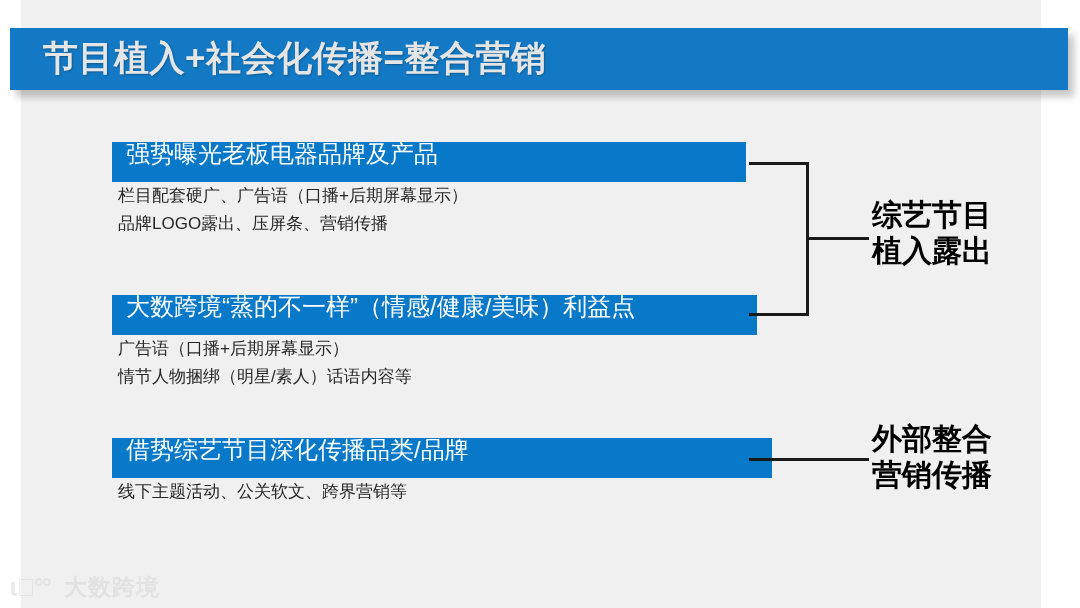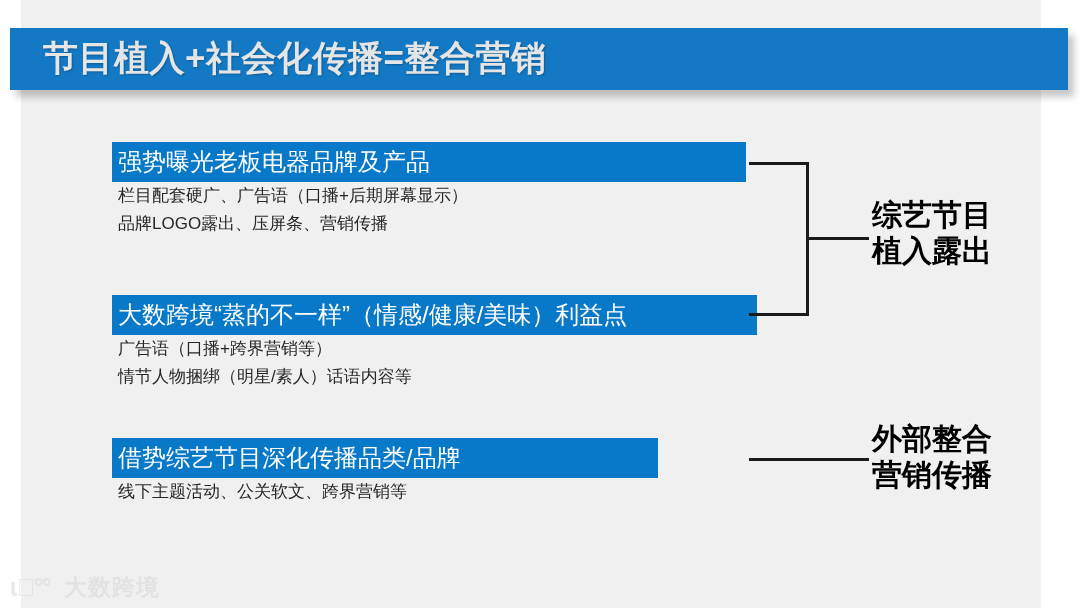--- a/index.html
+++ b/index.html
@@ -58,23 +58,23 @@
   
   .block {
     position: absolute;
     left: 112px;
   }
   .block-bar {
     position: relative;
     background: #0878c8;
     height: 40px;
     display: flex;
-    align-items: center;
+    align-items: flex-start;
     box-sizing: border-box;
-    padding-left: 6px;
+    padding-left: 14px;
   }
   .block-bar-text {
     color: #ffffff;
     font-size: 24px;
     font-weight: 400;
     white-space: nowrap;
     line-height: 1;
   }
   .block-body {
     margin-top: 0;
@@ -85,21 +85,21 @@
     font-size: 17px;
     line-height: 28px;
     white-space: nowrap;
   }
 
   #block-1 { top: 142px; }
   #block-1 .block-bar { width: 634px; }
   #block-2 { top: 295px; }
   #block-2 .block-bar { width: 645px; }
   #block-3 { top: 438px; }
-  #block-3 .block-bar { width: 546px; }
+  #block-3 .block-bar { width: 660px; }
 
   
   .connector { position: absolute; background: #1a1a1a; z-index: 4; }
 
   
   #bracket-top     { left: 749px; top: 162px; width: 60px;  height: 3px; }
   #bracket-bottom  { left: 749px; top: 313px; width: 60px;  height: 3px; }
   #bracket-spine   { left: 806px; top: 162px; width: 3px;   height: 154px; }
   #bracket-stem    { left: 806px; top: 237px; width: 63px;  height: 3px; }
 
@@ -167,21 +167,21 @@
       <div class="block-body-line">栏目配套硬广、广告语（口播+后期屏幕显示）</div>
       <div class="block-body-line">品牌LOGO露出、压屏条、营销传播</div>
     </div>
   </div>
 
   <div class="block" id="block-2">
     <div class="block-bar">
       <span class="block-bar-text">大数跨境“蒸的不一样”（情感/健康/美味）利益点</span>
     </div>
     <div class="block-body">
-      <div class="block-body-line">广告语（口播+跨界营销等）</div>
+      <div class="block-body-line">广告语（口播+后期屏幕显示）</div>
       <div class="block-body-line">情节人物捆绑（明星/素人）话语内容等</div>
     </div>
   </div>
 
   <div class="block" id="block-3">
     <div class="block-bar">
       <span class="block-bar-text">借势综艺节目深化传播品类/品牌</span>
     </div>
     <div class="block-body">
       <div class="block-body-line">线下主题活动、公关软文、跨界营销等</div>

